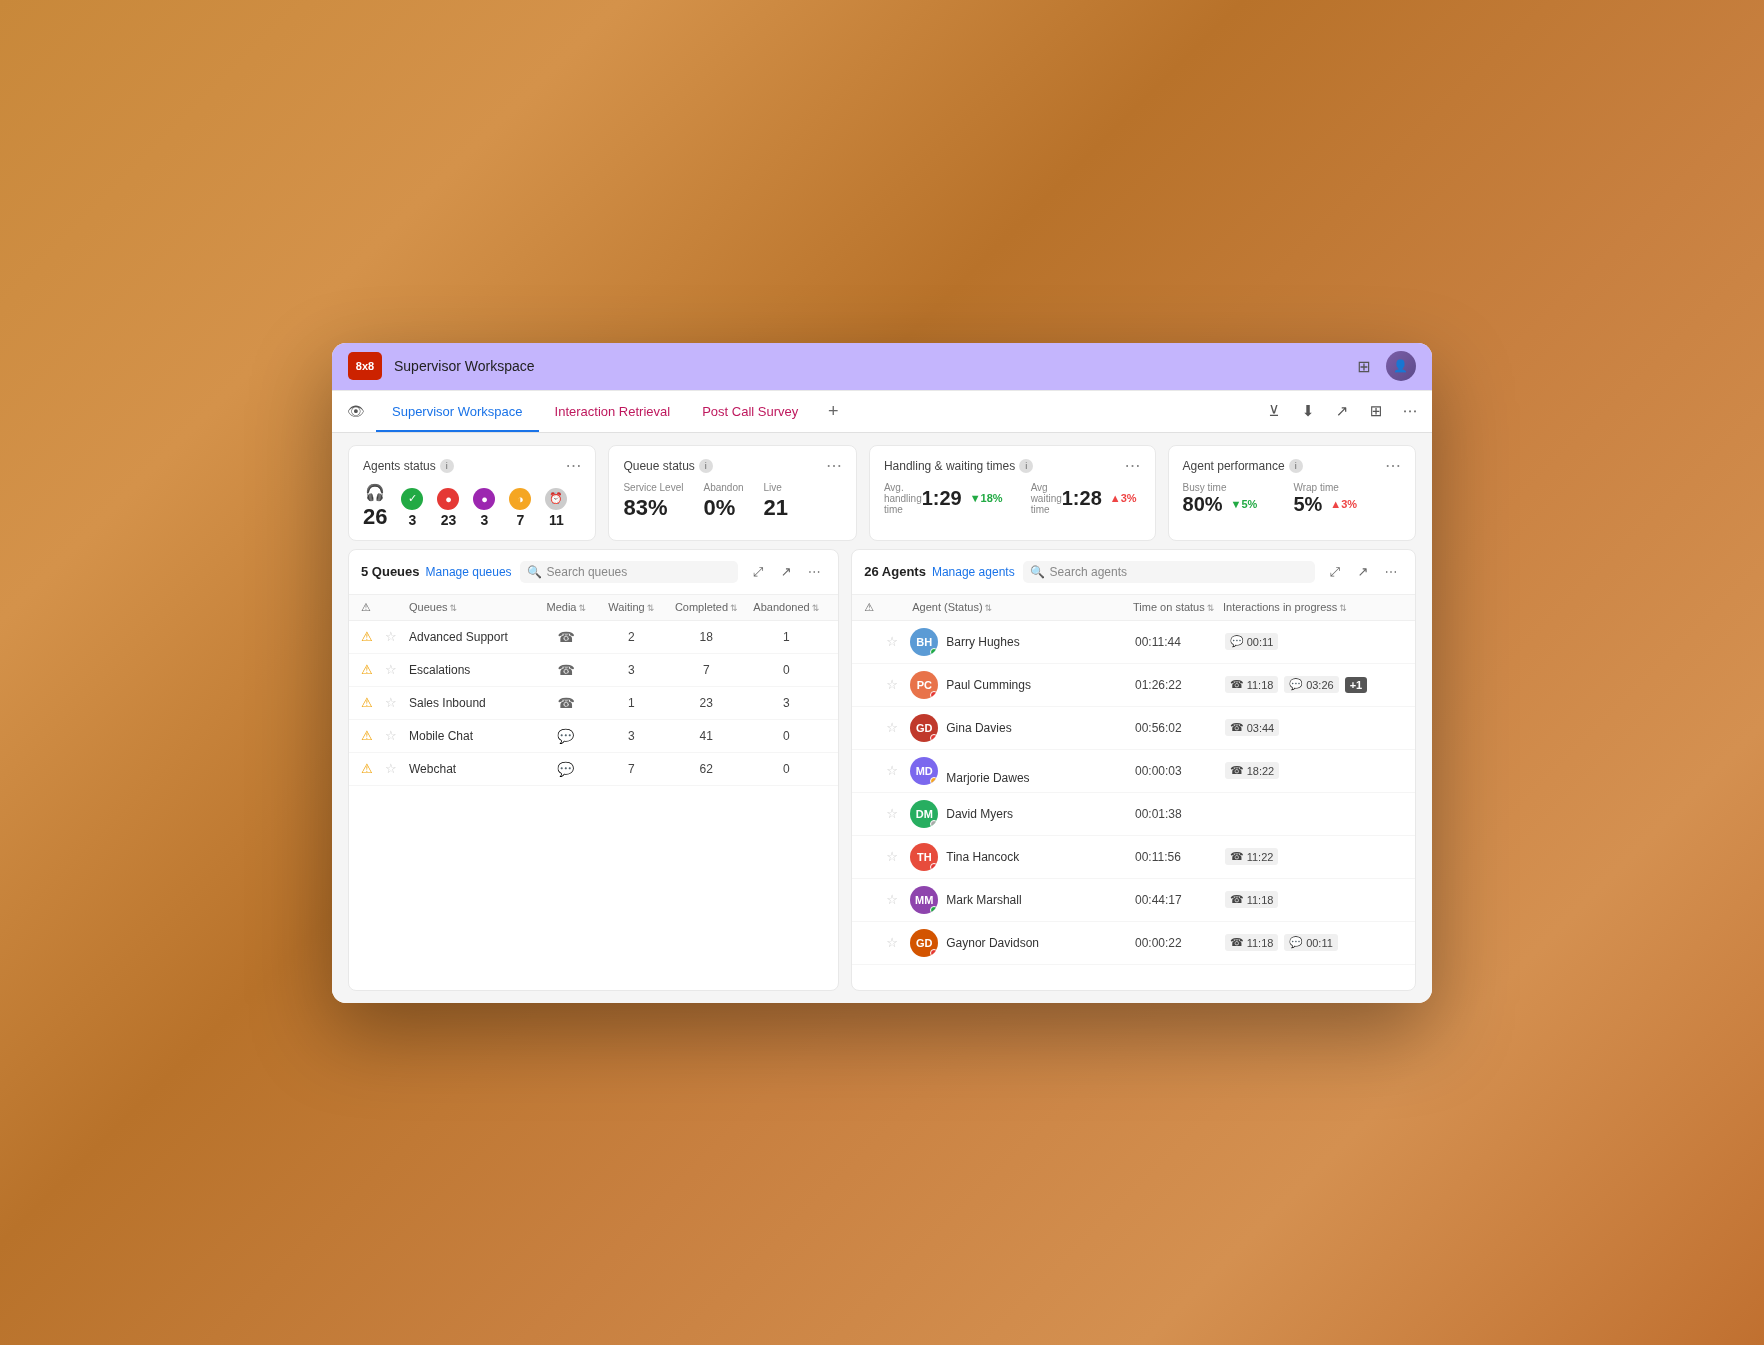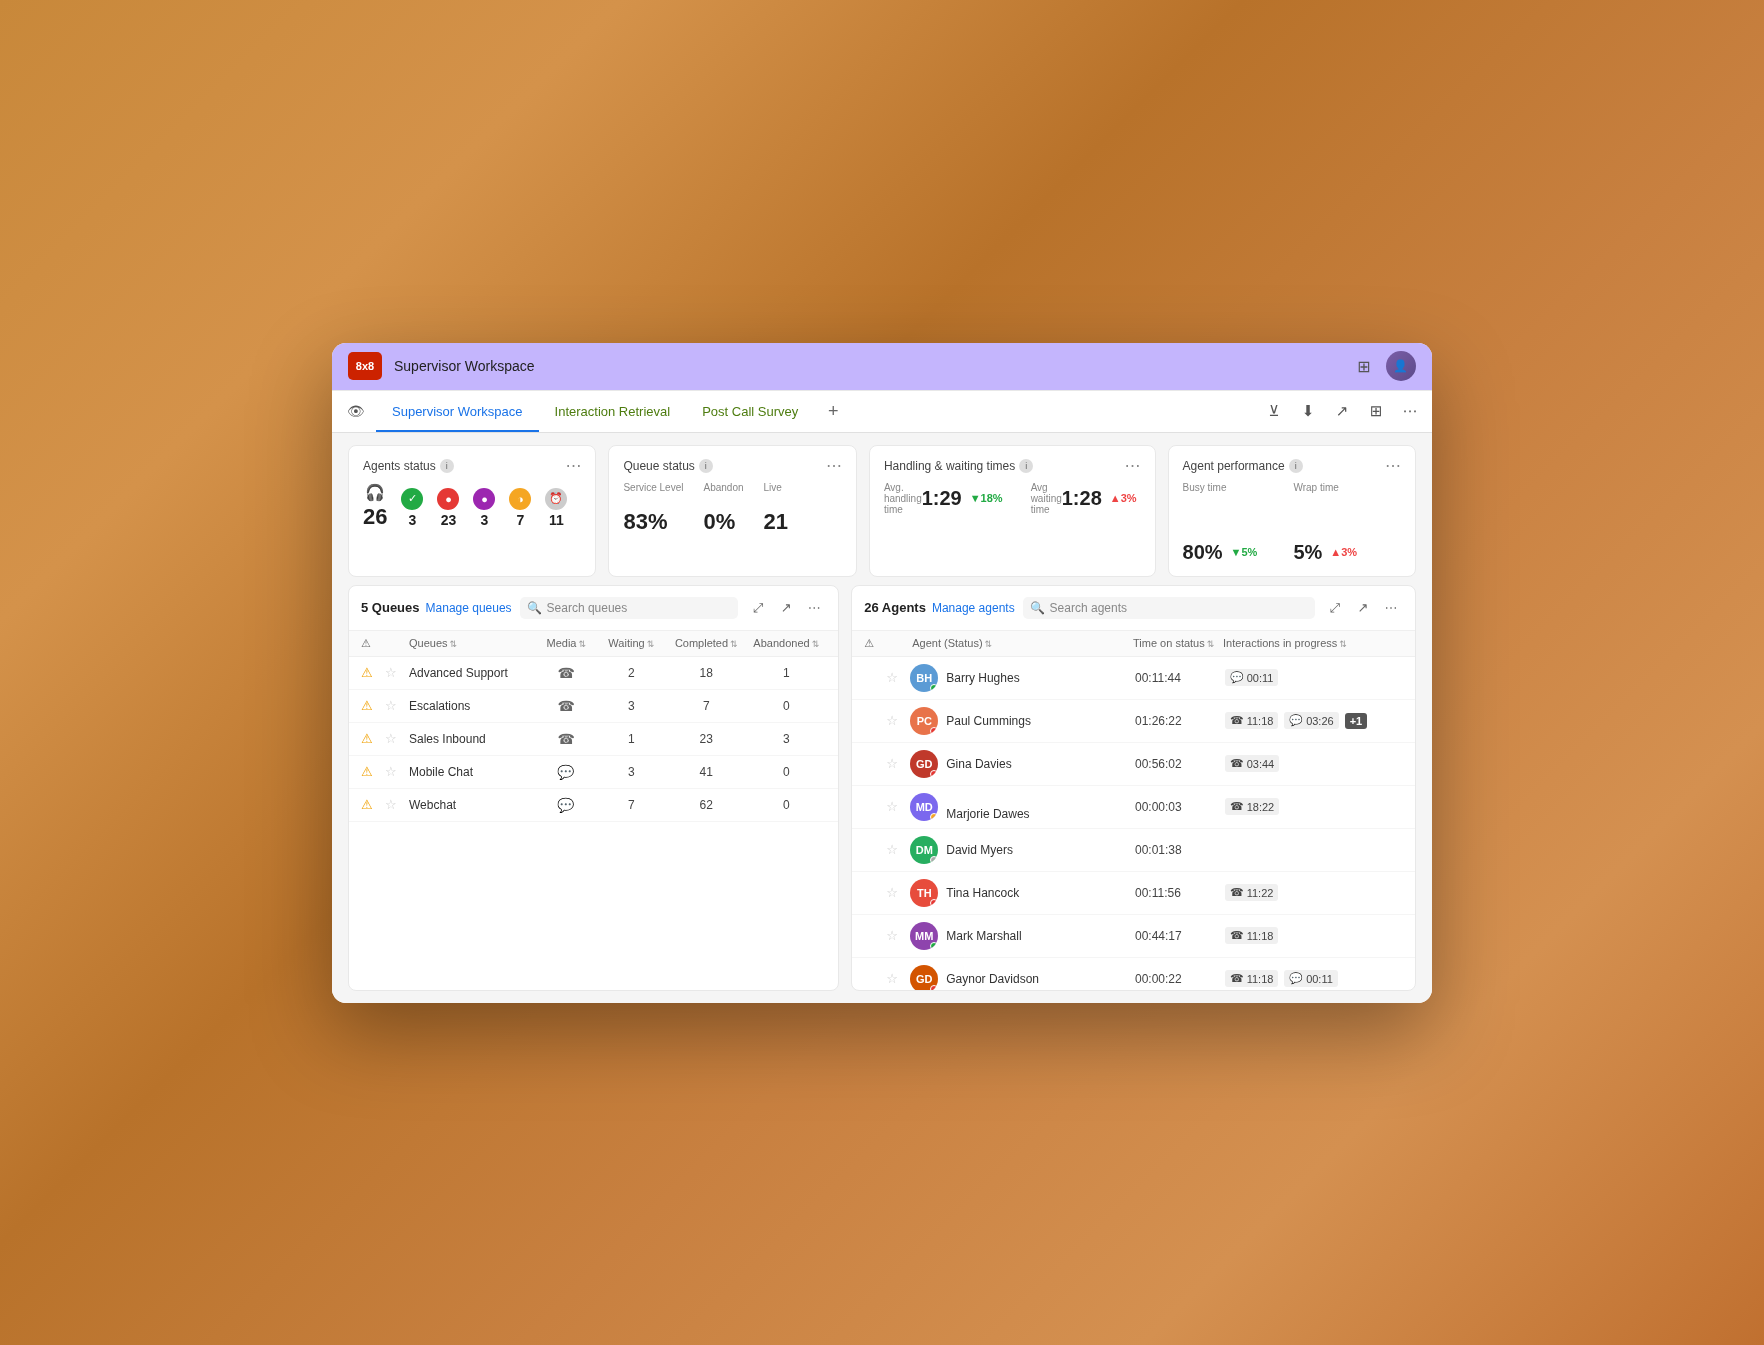--- a/index.html
+++ b/index.html
@@ -104,21 +104,21 @@
       color: #555;
       font-size: 14px;
     }
     .tab {
       padding: 0 16px;
       height: 42px;
       display: flex;
       align-items: center;
       cursor: pointer;
       font-size: 13px;
-      color: #4d7c0f;
+      color: #be185d;
       position: relative;
       white-space: nowrap;
     }
     .tab.active {
       color: #1a73e8;
       font-weight: 500;
     }
     .tab.active::after {
       content: '';
       position: absolute;
@@ -230,21 +230,21 @@
       gap: 20px;
       margin-top: 8px;
     }
     .queue-metric-item {
       display: flex;
       flex-direction: column;
     }
     .queue-metric-label {
       font-size: 10px;
       color: #888;
-      margin-bottom: 16px;
+      margin-bottom: 2px;
     }
     .queue-metric-value {
       font-size: 22px;
       font-weight: 600;
       color: #222;
     }
     
     .handling-row {
       display: flex;
       gap: 24px;
@@ -466,21 +466,20 @@
     }
     .perf-item { display: flex; flex-direction: column; }
     .perf-label { font-size: 10px; color: #888; }
     .perf-value {
       font-size: 20px;
       font-weight: 600;
       color: #222;
       display: flex;
       align-items: center;
       gap: 4px;
-      margin-top: 48px;
     }
   </style>
 </head>
 <body>
 
 <div class="app-window">
 
   <div class="title-bar">
     <div class="logo-badge">8x8</div>
     <span class="title-text">Supervisor Workspace</span>

